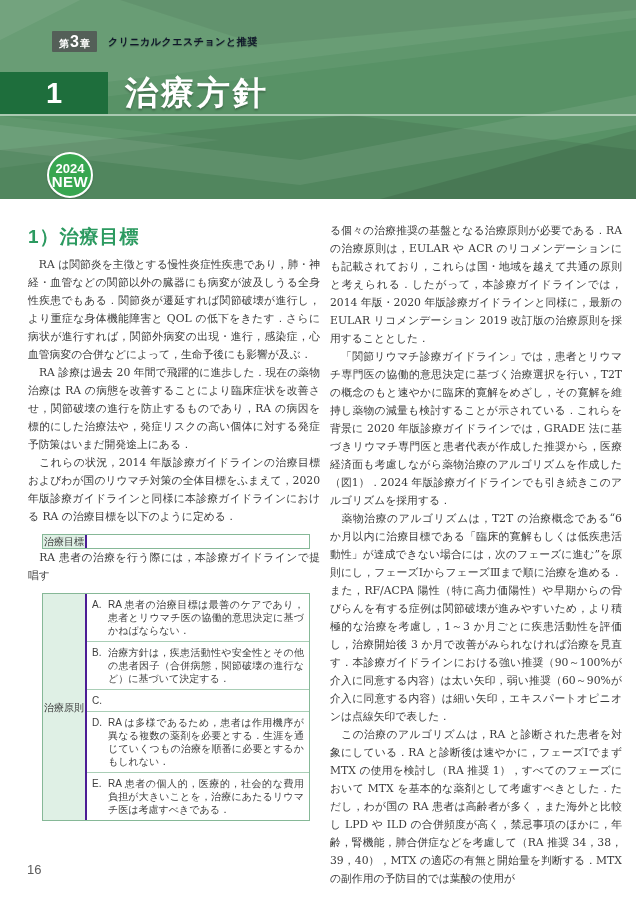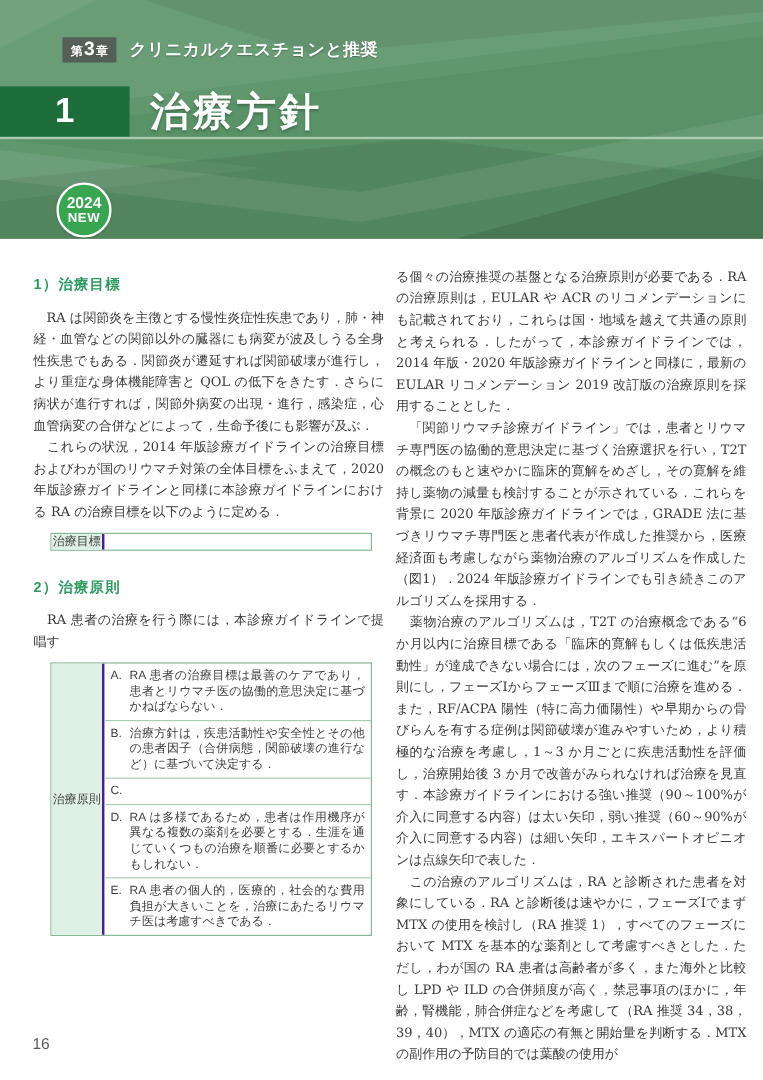--- a/index.html
+++ b/index.html
@@ -12,50 +12,50 @@
   .banner{position:absolute;top:0;left:0;width:636px;height:199px;background:#589266;overflow:hidden;}
   .banner svg{position:absolute;top:0;left:0;display:block;}
   .chapter-row{position:absolute;top:31px;left:52px;display:flex;align-items:center;gap:11px;}
   .chapter-tag{
     background:#545f58;color:#fff;font-family:"Liberation Sans",sans-serif;font-weight:bold;
     padding:3px 7px 2px 7px;display:flex;align-items:baseline;line-height:1;border-radius:1px;
   }
   .chapter-tag .sm{font-size:10px;}
   .chapter-tag .bg{font-size:16px;margin:0 1px;}
   .chapter-title{
-    color:#ffffff;font-family:"Liberation Sans",sans-serif;font-weight:bold;font-size:14px;
+    color:#0f172a;font-family:"Liberation Sans",sans-serif;font-weight:bold;font-size:10px;
     letter-spacing:.5px;text-shadow:0 1px 1px rgba(0,0,0,.28);
   }
   .title-row{position:absolute;top:72px;left:0;height:42px;display:flex;align-items:center;}
   .num-box{width:108px;height:42px;background:#1e6e3c;display:flex;align-items:center;justify-content:center;flex:none;}
   .num-box span{color:#fff;font-family:"Liberation Sans",sans-serif;font-weight:bold;font-size:29px;}
   .section-title{
     color:#fff;font-family:"Liberation Sans",sans-serif;font-weight:bold;font-size:33px;
     margin-left:17px;letter-spacing:3px;text-shadow:0 2px 2px rgba(0,0,0,.25);
   }
   .banner-divider{position:absolute;top:114px;left:0;width:636px;height:2px;background:rgba(225,238,226,.6);}
   .badge{
     position:absolute;left:47px;top:152px;width:46px;height:46px;border-radius:50%;
     background:#38a650;border:2px solid #ffffff;box-sizing:border-box;
     display:flex;flex-direction:column;align-items:center;justify-content:center;
     color:#fff;font-family:"Liberation Sans",sans-serif;font-weight:bold;
     box-shadow:0 1px 2px rgba(0,0,0,.2);
   }
   .badge .l1{font-size:13px;line-height:14px;}
-  .badge .l2{font-size:11px;line-height:12px;letter-spacing:.5px;}
+  .badge .l2{font-size:15px;line-height:12px;letter-spacing:.5px;}
   
   .col{
     position:absolute;width:292px;color:#3a3a3a;font-size:10.8px;line-height:18px;
     text-align:justify;
   }
   .col-left{left:28px;top:227px;}
   .col-right{left:330px;top:222px;}
   .col p{margin:0;}
   h2{
-    font-family:"Liberation Sans",sans-serif;color:#2c9a60;font-size:12px;font-weight:bold;
+    font-family:"Liberation Sans",sans-serif;color:#2c9a60;font-size:19px;font-weight:bold;
     margin:0 0 9px 0;text-align:left;letter-spacing:1px;line-height:20px;
   }
   h2.mt{margin-top:20px;}
   
   .gtable{
     display:flex;border:1px solid #86b897;margin:8px 0 0 14px;width:268px;box-sizing:border-box;
     font-family:"Liberation Sans",sans-serif;font-size:10px;line-height:13px;color:#404040;
     text-align:justify;
   }
   .glabel{
@@ -112,27 +112,27 @@
 
     <div class="badge">
       <div class="l1">2024</div>
       <div class="l2">NEW</div>
     </div>
   </header>
 
   <section class="col col-left">
     <h2>1）治療目標</h2>
     <p>　RA は関節炎を主徴とする慢性炎症性疾患であり，肺・神経・血管などの関節以外の臓器にも病変が波及しうる全身性疾患でもある．関節炎が遷延すれば関節破壊が進行し，より重症な身体機能障害と QOL の低下をきたす．さらに病状が進行すれば，関節外病変の出現・進行，感染症，心血管病変の合併などによって，生命予後にも影響が及ぶ．</p>
+    <p>　RA 診療は過去 20 年間で飛躍的に進歩した．現在の薬物治療は RA の病態を改善することにより臨床症状を改善させ，関節破壊の進行を防止するものであり，RA の病因を標的にした治療法や，発症リスクの高い個体に対する発症予防策はいまだ開発途上にある．</p>
     <p>　これらの状況，2014 年版診療ガイドラインの治療目標およびわが国のリウマチ対策の全体目標をふまえて，2020 年版診療ガイドラインと同様に本診療ガイドラインにおける RA の治療目標を以下のように定める．</p>
 
     <div class="gtable">
       <div class="glabel">治療目標</div>
     </div>
 
-    <h2 class="mt">2）治療原則</h2>
     <p>　RA 患者の治療を行う際には，本診療ガイドラインで提唱す</p>
 
     <div class="gtable">
       <div class="glabel">治療原則</div>
       <div class="gbody">
         <div class="prow">
           <span class="pid">A.</span>
           <span class="ptext">RA 患者の治療目標は最善のケアであり，患者とリウマチ医の協働的意思決定に基づかねばならない．</span>
         </div>
         <div class="prow">

